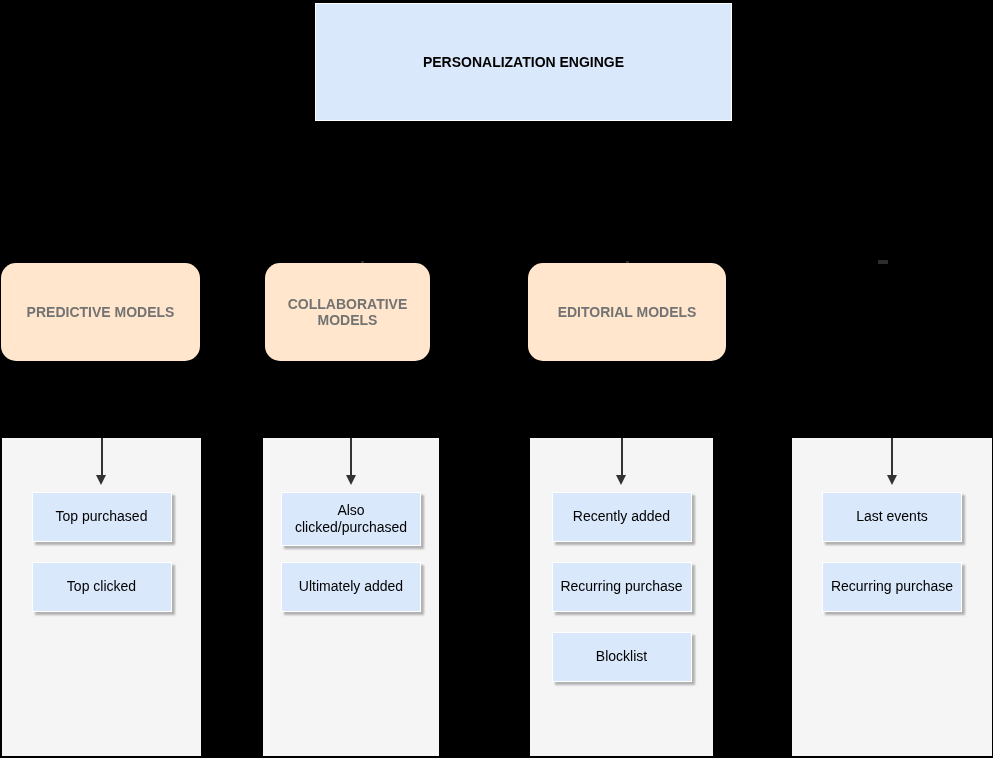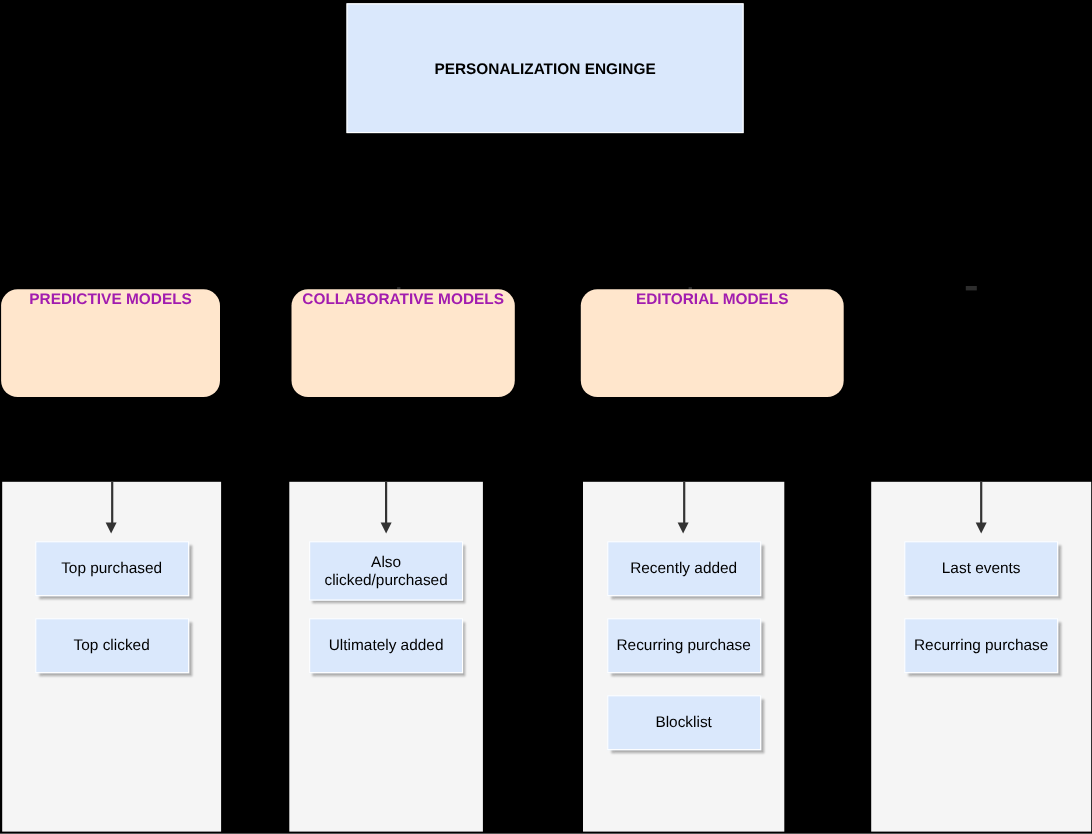--- a/index.html
+++ b/index.html
@@ -5,41 +5,41 @@
   html,body{margin:0;padding:0;}
   #canvas{
     position:relative;
     width:993px;height:758px;
     background:var(--bg,#000);
     font-family:"Liberation Sans", sans-serif;
     overflow:hidden;
   }
   
   .root-node{
-    position:absolute;left:315px;top:3px;width:361px;height:118px;
+    position:absolute;left:315px;top:3px;width:417px;height:118px;
     background:var(--node-fill,#dae8fc);
     border:1px solid #ffffff;
     box-sizing:border-box;
     display:flex;align-items:center;justify-content:center;
     font-weight:bold;font-size:14px;color:#000;
     text-align:center;
   }
   
   .header{
     position:absolute;top:263px;height:98px;
     background:var(--header-fill,#ffe6cc);
     border-radius:15px;
-    display:flex;justify-content:center;
-    font-weight:bold;font-size:14px;color:#a21caf;
+    display:flex;align-items:center;justify-content:center;
+    font-weight:bold;font-size:14px;color:#737373;
     text-align:center;
     box-sizing:border-box;
   }
   .h0{left:1px;width:199px;}
-  .h1{left:265px;width:203px;}
-  .h2{left:528px;width:239px;}
+  .h1{left:265px;width:165px;}
+  .h2{left:528px;width:198px;}
   .h3{left:792px;width:199px;}
   
   .tick{position:absolute;background:#2d2d2d;}
   .tick-1{left:361px;top:261px;width:3px;height:3px;}
   .tick-2{left:626px;top:261px;width:3px;height:3px;}
   .tick-3{left:878px;top:260px;width:10px;height:4px;}
   
   .container{
     position:absolute;top:438px;height:318px;
     background:var(--container-fill,#f5f5f5);

